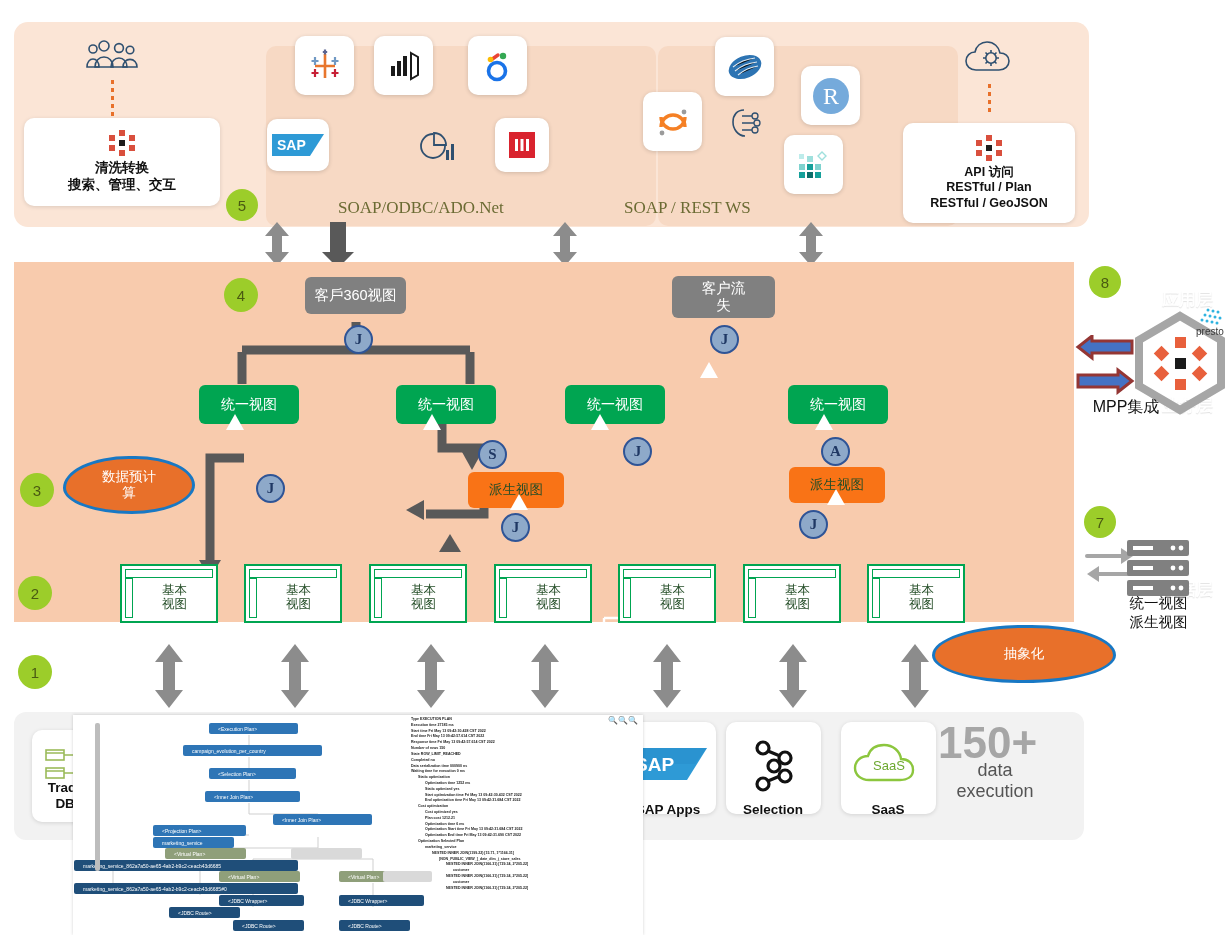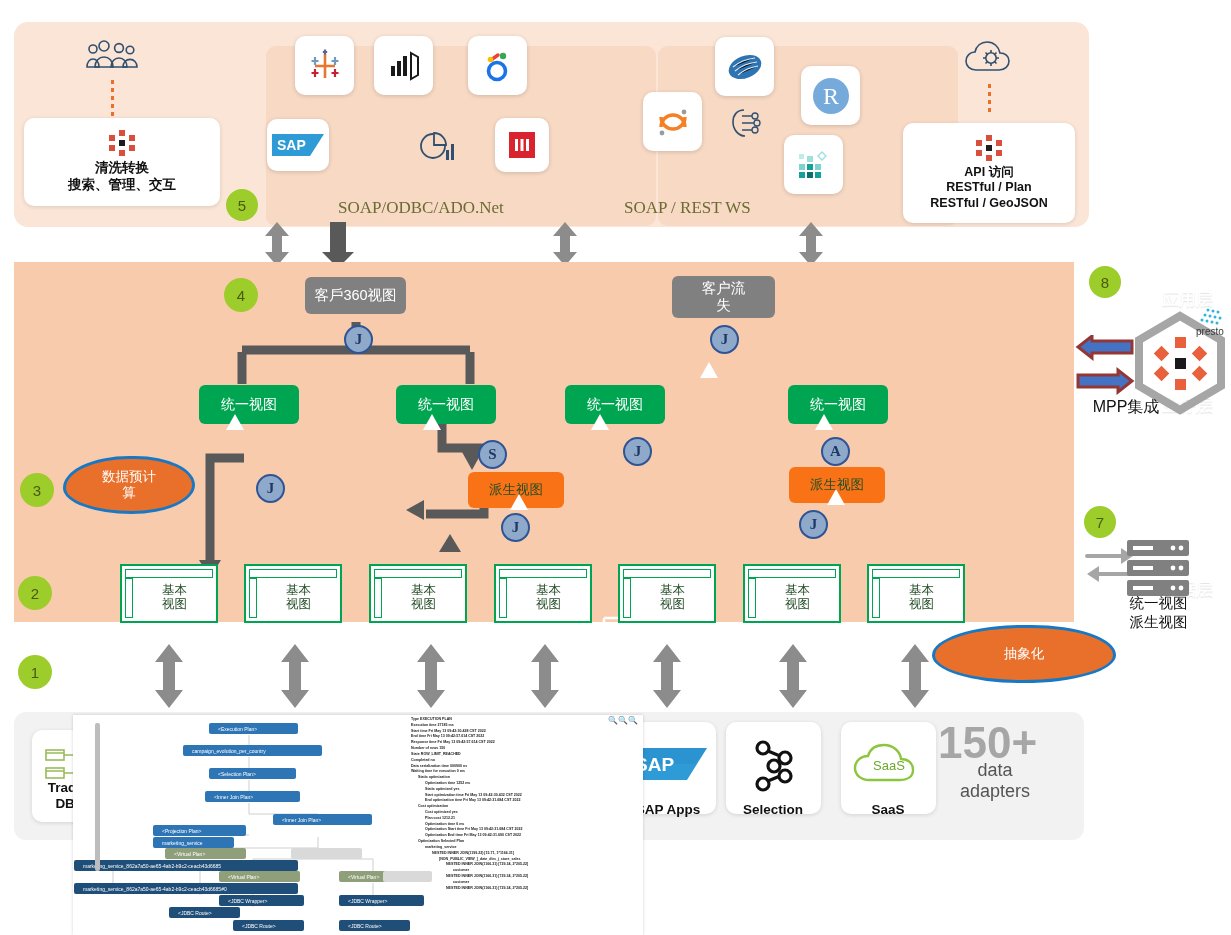--- a/index.html
+++ b/index.html
@@ -576,21 +576,21 @@
 <div class="src-card" style="left:841px;top:722px;">
   <svg width="76" height="46" style="margin:20px 0 0 10px;" viewBox="0 0 76 46">
     <path d="M18 38c-8 0-14-5-14-12s6-12 13-12c2-7 8-11 16-11 9 0 16 6 17 14 7 0 12 4 12 11s-6 10-13 10z" fill="none" stroke="#8cc63e" stroke-width="2.4"></path>
     <text x="38" y="28" text-anchor="middle" font-family="Liberation Sans,sans-serif" font-size="13" fill="#6ca82f">SaaS</text>
   </svg>
 </div>
 <div class="src-label" style="left:833px;top:802px;">SaaS</div>
 
 <div id="adapters-num">150+</div>
 <div id="adapters-txt" style="white-space:pre-line;">data
-adapters</div>
+execution</div>
 
 <div class="abs" id="plan-window">
 
   <svg class="abs" style="left:0;top:0;width:340px;height:220px;">
     <g stroke="#cfcfcf" stroke-width="1" fill="none">
       <path d="M176 20 V30"></path>
         <path d="M176 42 V53"></path>
         <path d="M176 65 V76"></path>
         <path d="M176 88 V99 H245"></path>
       <path d="M245 99 V110"></path>

